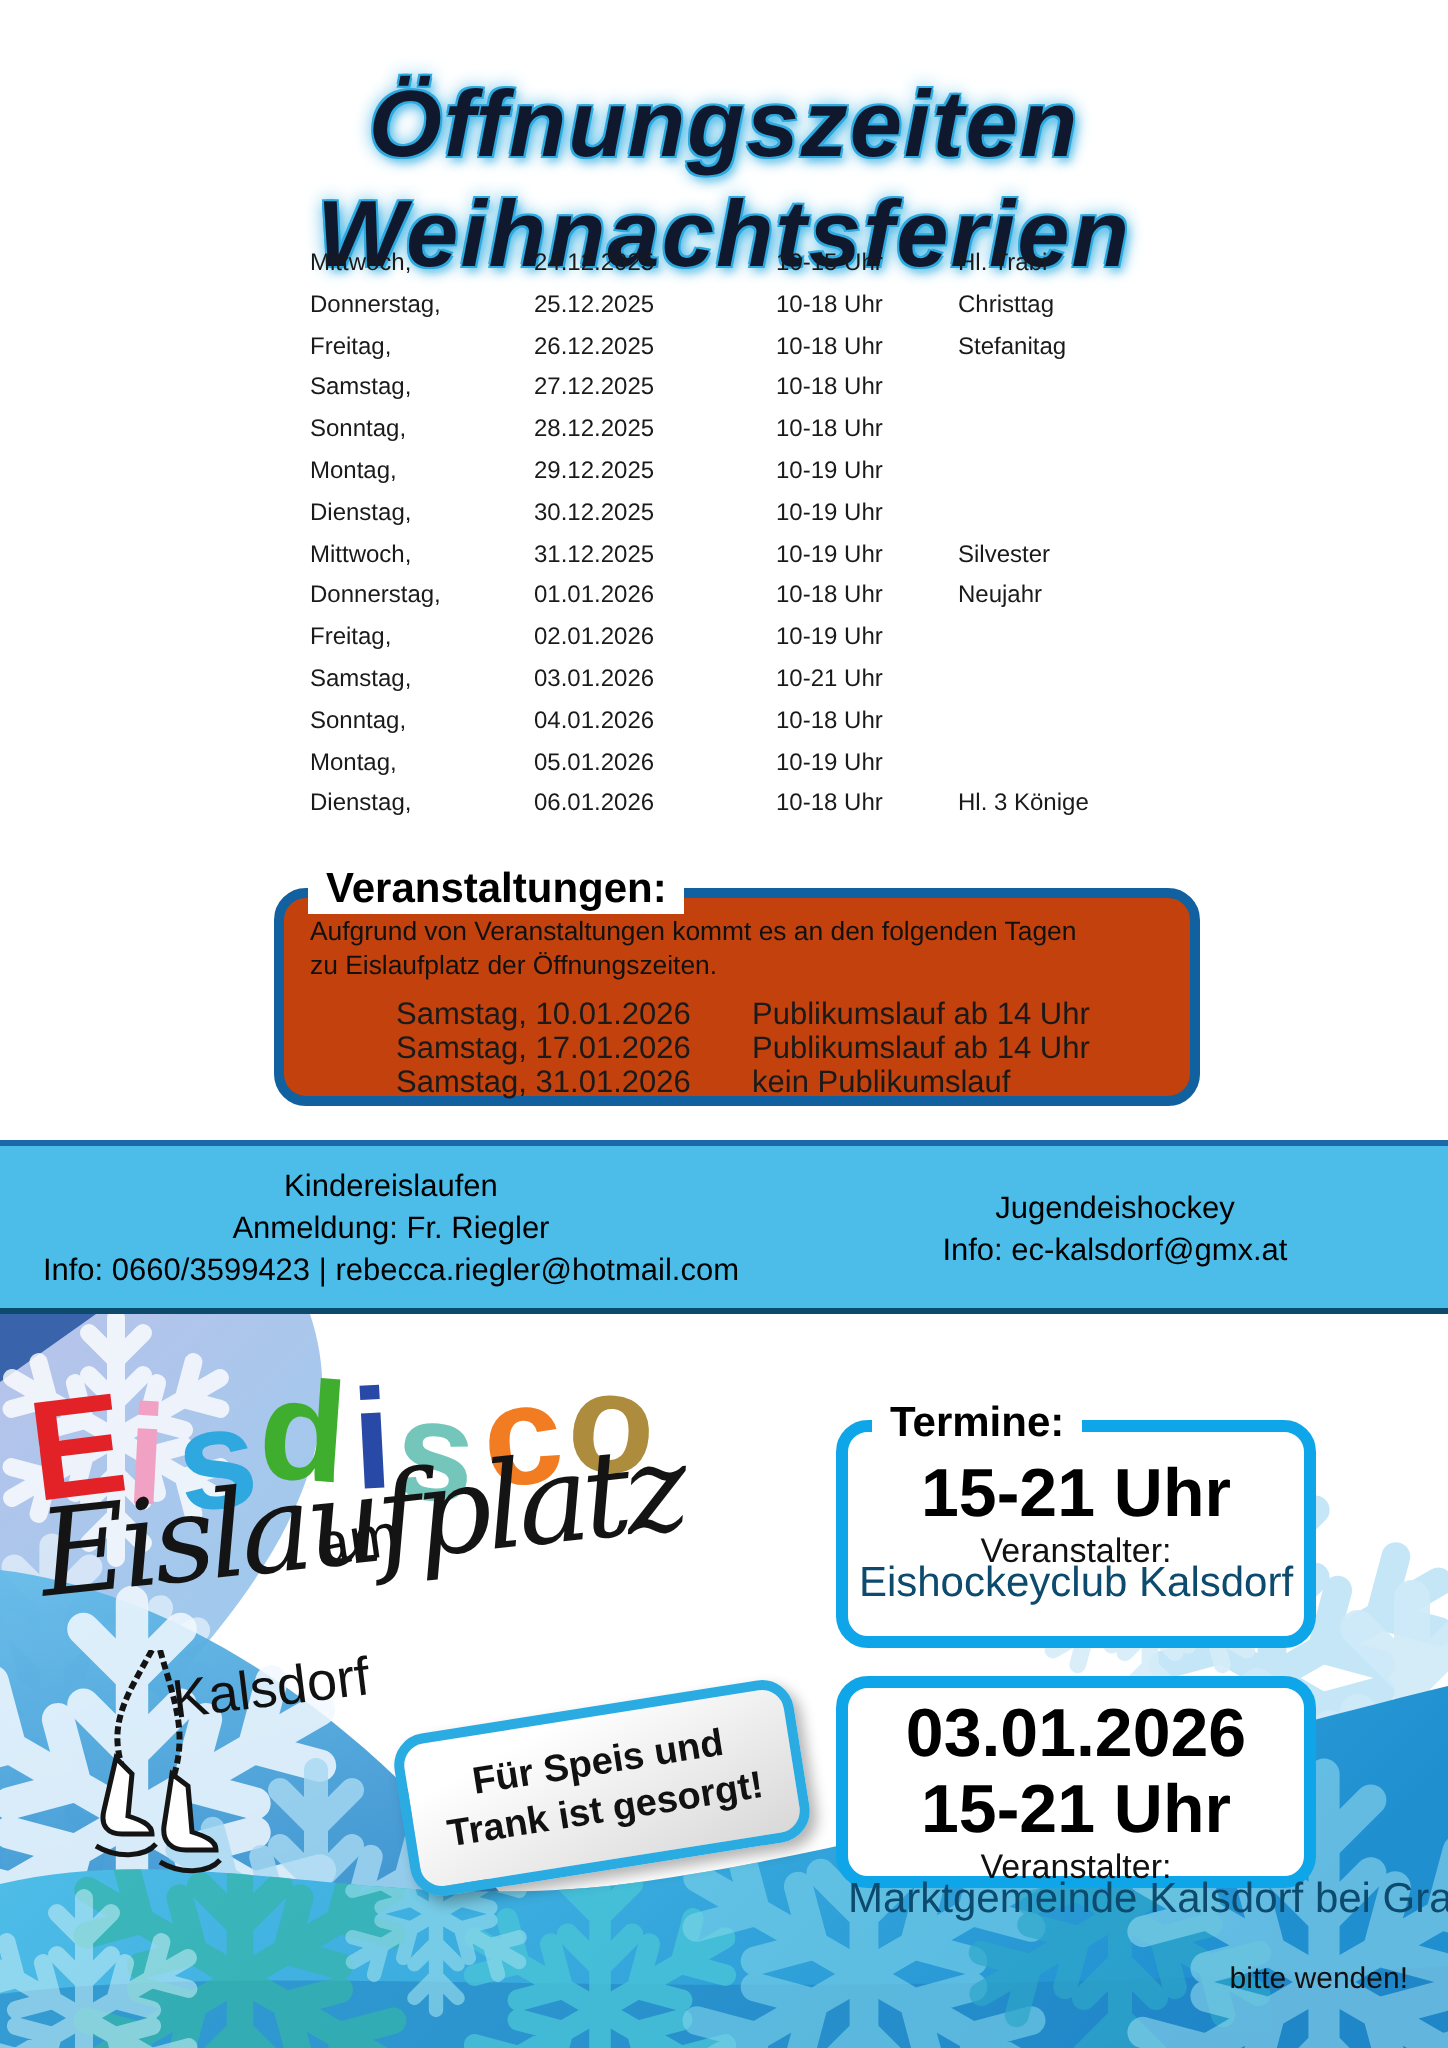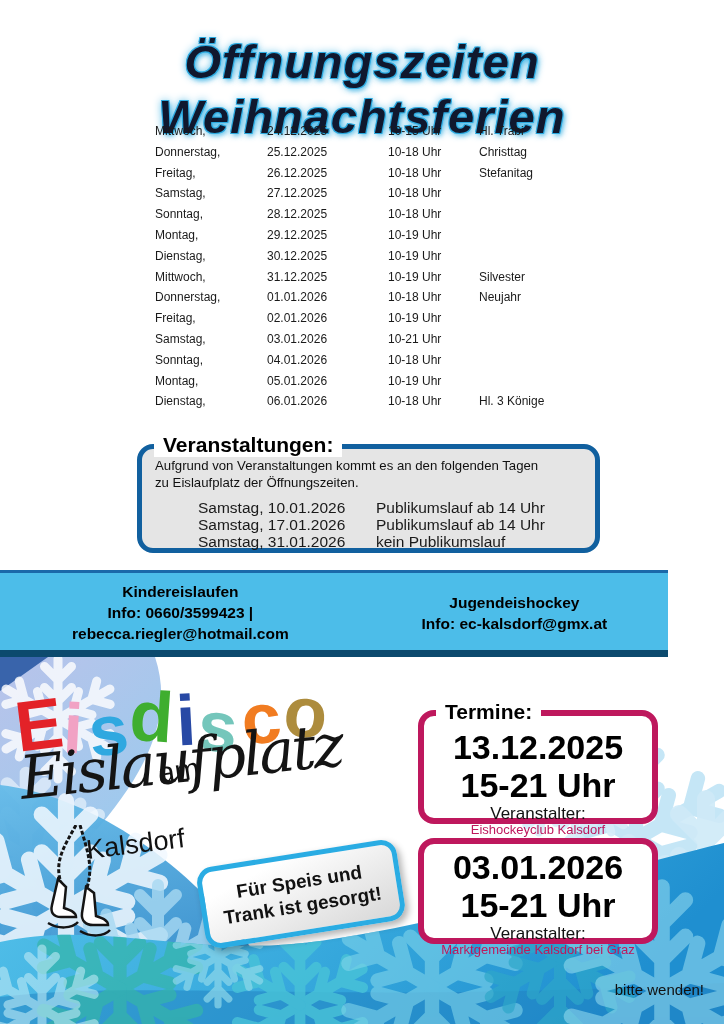--- a/index.html
+++ b/index.html
@@ -16,34 +16,34 @@
     text-shadow:
       1px 1px 0 #2daae0,-1px -1px 0 #2daae0,1px -1px 0 #2daae0,-1px 1px 0 #2daae0,
       0 0 9px rgba(41,171,226,.95), 2px 3px 4px rgba(41,171,226,.55);
   }
   
   .schedule{position:absolute;left:155px;top:121px;font-size:12px;}
   .schedule .srow{display:grid;grid-template-columns:112px 121px 91px auto;height:20.8px;line-height:20.8px;white-space:nowrap;}
   
   .events-box{
     position:absolute;left:137px;top:444px;width:463px;height:109px;
-    border:5px solid #11609f;border-radius:16px;background:#e5e5e5;box-sizing:border-box;
+    border:5px solid #11609f;border-radius:16px;background:#c2410c;box-sizing:border-box;
   }
   .box-label{
     position:absolute;top:-16px;left:12px;background:#fff;padding:0 9px;
     font-size:21px;font-weight:bold;color:#000;white-space:nowrap;
   }
   .events-intro{margin:8px 0 0 13px;font-size:13.2px;line-height:1.32;color:#111;}
   .events-rows{margin:7px 0 0 56px;font-size:15.5px;line-height:17px;}
   .events-rows .erow{display:grid;grid-template-columns:178px auto;white-space:nowrap;}
   
   .band{
-    position:absolute;left:0;top:570px;width:668px;height:87px;box-sizing:border-box;
-    background:#4cbde9;border-top:3px solid #1b69a9;border-bottom:7px solid #0c4a6e;
-    display:flex;align-items:center;font-weight:bold;
+    position:absolute;left:0;top:570px;width:724px;height:87px;box-sizing:border-box;
+    background:#4cbde9;border-top:3px solid #1b69a9;border-bottom:3px solid #0c4a6e;
+    display:flex;align-items:center;
   }
   .band .half{text-align:center;font-size:15.5px;line-height:21px;color:#000;padding-top:2px;}
   .band .half.l{flex:0 0 54%;}
   .band .half.r{flex:0 0 46%;}
   
   .lower{position:absolute;left:0;top:657px;width:724px;height:367px;overflow:hidden;}
   .bgsvg{position:absolute;left:0;top:0;}
   .eisdisco{position:absolute;left:14px;top:22px;white-space:nowrap;}
   .eisdisco .ltr{display:inline-block;font-weight:bold;font-size:71px;line-height:1;margin-right:3px;}
   .eisdisco .ltr:nth-child(1){transform:rotate(-7deg) translateY(10px);}
@@ -65,27 +65,27 @@
   .badge{
     position:absolute;left:200px;top:196px;width:172px;padding:12px 10px;
     border:5px solid #2aace3;border-radius:16px;
     background:linear-gradient(160deg,#ffffff 20%,#d8d8d8 100%);
     box-shadow:3px 4px 7px rgba(0,0,0,.3);
     transform:rotate(-9deg);text-align:center;
     font-size:19px;font-weight:bold;line-height:24px;color:#111;
   }
   .tbox{
     position:absolute;left:418px;width:240px;box-sizing:border-box;background:#fff;
-    border:6px solid #be185d;border-radius:16px;text-align:center;
+    border:6px solid #0ea5e9;border-radius:16px;text-align:center;
   }
   .tbox1{top:53px;height:114px;padding-top:12px;}
   .tbox2{top:181px;height:106px;padding-top:4px;}
   .tbox .bigline{font-size:34px;font-weight:bold;line-height:38px;color:#000;white-space:nowrap;}
   .tbox .orglabel{font-size:17px;line-height:15px;margin-top:2px;color:#111;}
-  .tbox .orgname{font-size:13px;line-height:17px;color:#be185d;white-space:nowrap;}
+  .tbox .orgname{font-size:21px;line-height:17px;color:#0c4a6e;white-space:nowrap;}
   .closing{position:absolute;left:84px;top:295px;font-size:35px;font-weight:bold;color:#0d0d0d;white-space:nowrap;}
   .turnnote{position:absolute;right:20px;top:324px;font-size:15px;color:#111;}
 </style>
 </head>
 <body>
 
 <div class="page">
 
   <div class="main-title">Öffnungszeiten Weihnachtsferien</div>
 
@@ -194,20 +194,21 @@
         <div class="erow">
           <div class="c">Samstag, 31.01.2026</div>
           <div class="c">kein Publikumslauf</div>
         </div>
       </div>
   </div>
 
   <div class="band">
     <div class="half l">
       <div>Kindereislaufen</div>
+      <div>Anmeldung: Fr. Riegler</div>
       <div>Info: 0660/3599423 | rebecca.riegler@hotmail.com</div>
     </div>
     <div class="half r">
       <div>Jugendeishockey</div>
       <div>Info: ec-kalsdorf@gmx.at</div>
     </div>
   </div>
 
   <div class="lower">
 
@@ -286,21 +287,20 @@
       </g>
     </svg>
 
     <div class="badge">
       <div>Für Speis und</div>
       <div>Trank ist gesorgt!</div>
     </div>
 
     <div class="tbox tbox1">
       <div class="box-label">Termine:</div>
-      <div class="bigline">13.12.2025</div>
       <div class="bigline">15-21 Uhr</div>
       <div class="orglabel">Veranstalter:</div>
       <div class="orgname">Eishockeyclub Kalsdorf</div>
     </div>
 
     <div class="tbox tbox2">
       <div class="bigline">03.01.2026</div>
       <div class="bigline">15-21 Uhr</div>
       <div class="orglabel">Veranstalter:</div>
       <div class="orgname">Marktgemeinde Kalsdorf bei Graz</div>

